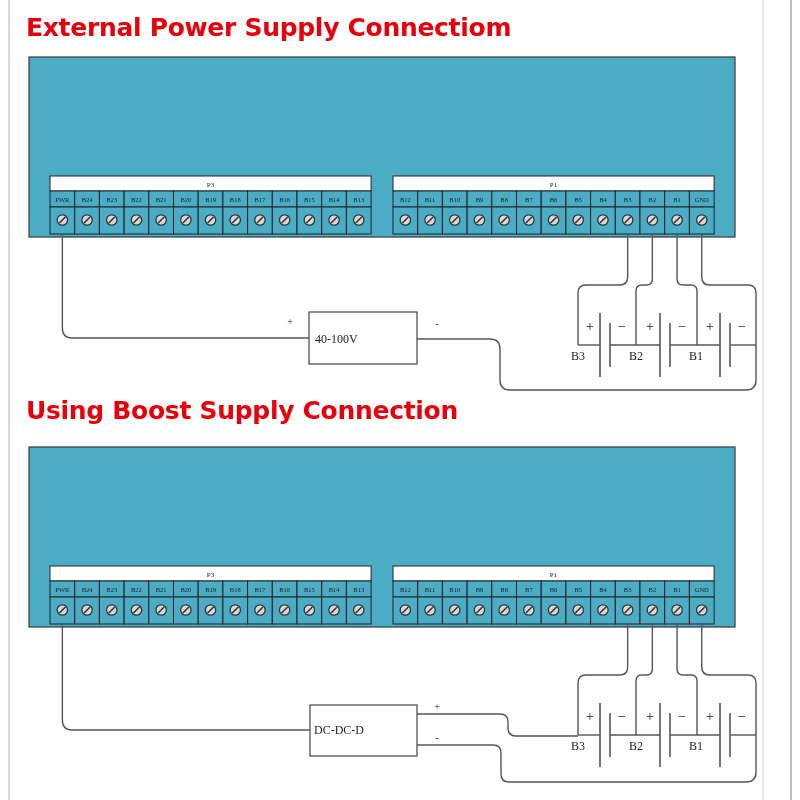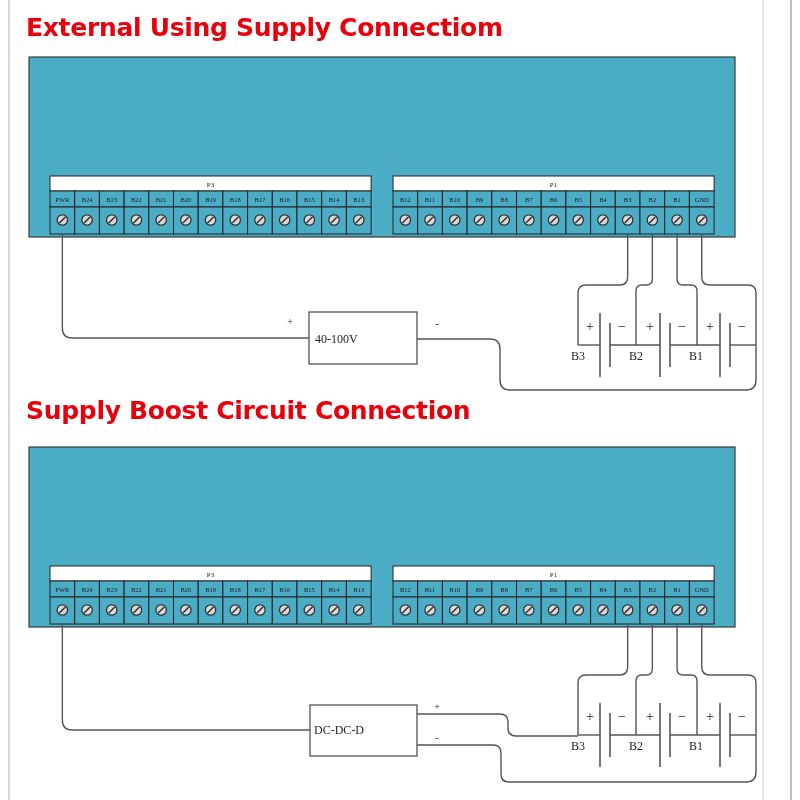--- a/index.html
+++ b/index.html
@@ -13,22 +13,22 @@
   #title2 { top: 396px; }
   svg { position: absolute; left: 0; top: 0; }
   .serif { font-family: "Liberation Serif", serif; }
 </style>
 </head>
 <body>
 
 <div class="frame"></div>
 <div class="outer-right"></div>
 
-<div class="title" id="title1">External Using Supply Connectiom</div>
-<div class="title" id="title2">Supply Boost Circuit Connection</div>
+<div class="title" id="title1">External Power Supply Connectiom</div>
+<div class="title" id="title2">Using Boost Supply Connection</div>
 
 <svg id="diagram" width="800" height="800">
     <g>
       <rect x="29" y="57" width="706" height="180" fill="#4aacc5" stroke="#3a3a3a" stroke-width="1.2"></rect>
       <g>
         <rect x="50" y="176" width="321.09999999999997" height="15" fill="#ffffff" stroke="#222" stroke-width="1"></rect>
         <text x="210.54999999999998" y="187" font-size="7" text-anchor="middle" class="serif" fill="#222">P3</text>
         <rect x="50" y="191" width="24.7" height="16" fill="#4aacc5" stroke="#222" stroke-width="1"></rect>
         <text x="62.35" y="202" font-size="6.5" text-anchor="middle" class="serif" fill="#222">PWR</text>
         <rect x="50" y="207" width="24.7" height="27" fill="#4aacc5" stroke="#222" stroke-width="1"></rect>

